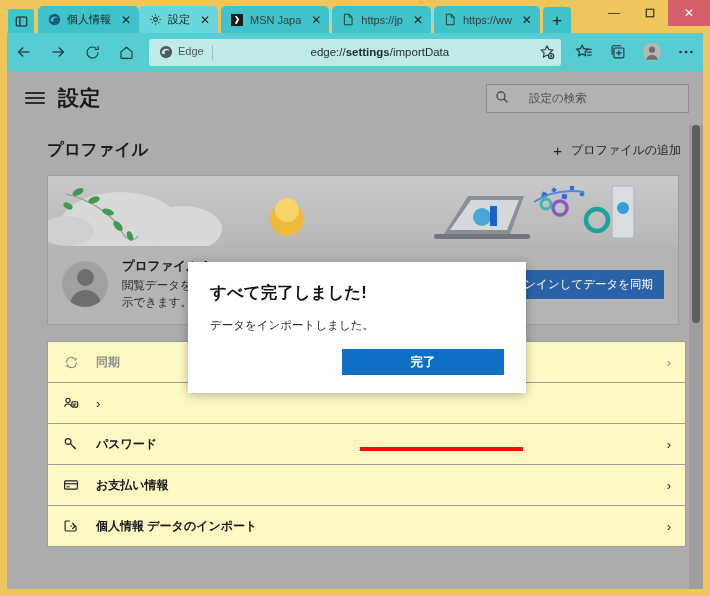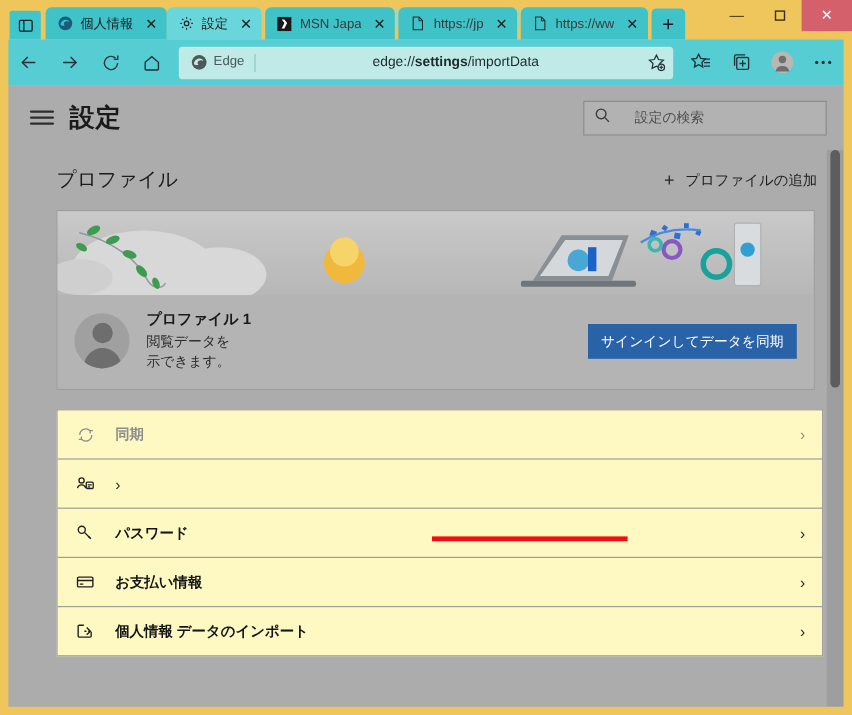--- a/index.html
+++ b/index.html
@@ -157,21 +157,21 @@
   #page-scroll {
     position: relative;
     height: 464px;
     overflow: hidden;
   }
 
   #section-title-row {
     display: flex; align-items: center; justify-content: space-between;
     padding: 14px 22px 14px 40px;
   }
-  #section-title { font-size: 16.5px; font-weight: 400; color: #1c1c1c; }
+  #section-title { font-size: 16.5px; font-weight: 700; color: #1c1c1c; }
   #add-profile { display:flex; align-items:center; gap: 9px; font-size: 12px; color:#1f1f1f; }
   #add-profile .plus { font-size: 15px; line-height: 1; }
 
   .card {
     margin: 0 24px 0 40px;
     background: #B4B4B4;
     border: 1px solid #9d9d9d;
   }
 
   
@@ -589,17 +589,24 @@
           <span class="chev">›</span>
         </div>
       </div>
 
       <div id="scrollbar">
         <div id="scrollthumb"></div>
       </div>
     </div>
 
     <div id="modal-overlay">
+      <div id="dialog">
+        <div id="dialog-title">すべて完了しました!</div>
+        <div id="dialog-body">データをインポートしました。</div>
+        <div id="dialog-actions">
+          <div id="dialog-ok">完了</div>
+        </div>
+      </div>
       <div id="annot-underline"></div>
     </div>
 
   </div>
 </div>
 
 </body></html>

